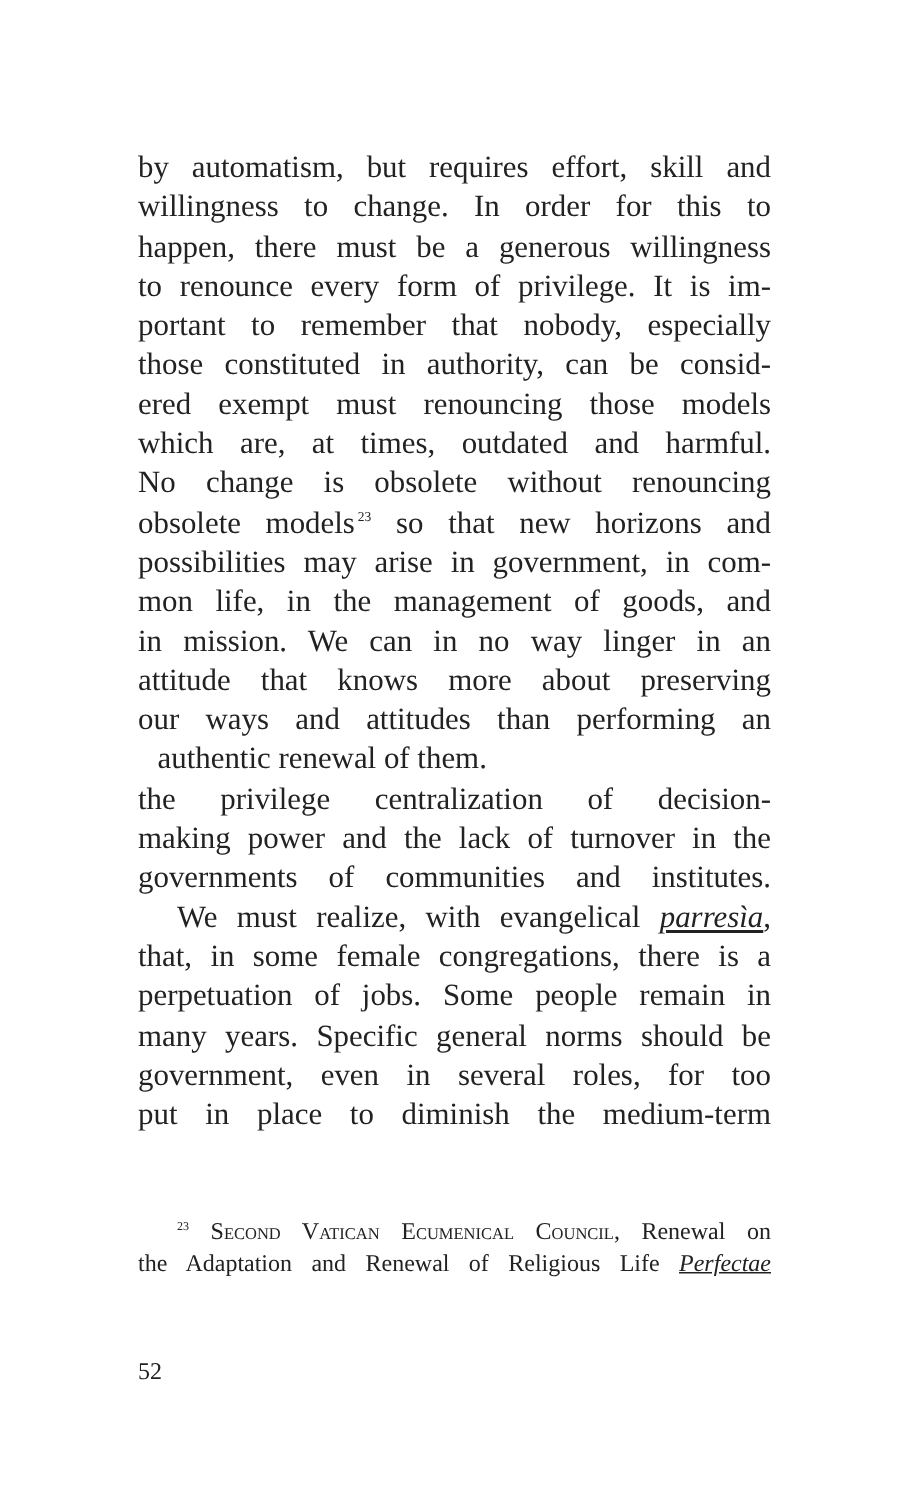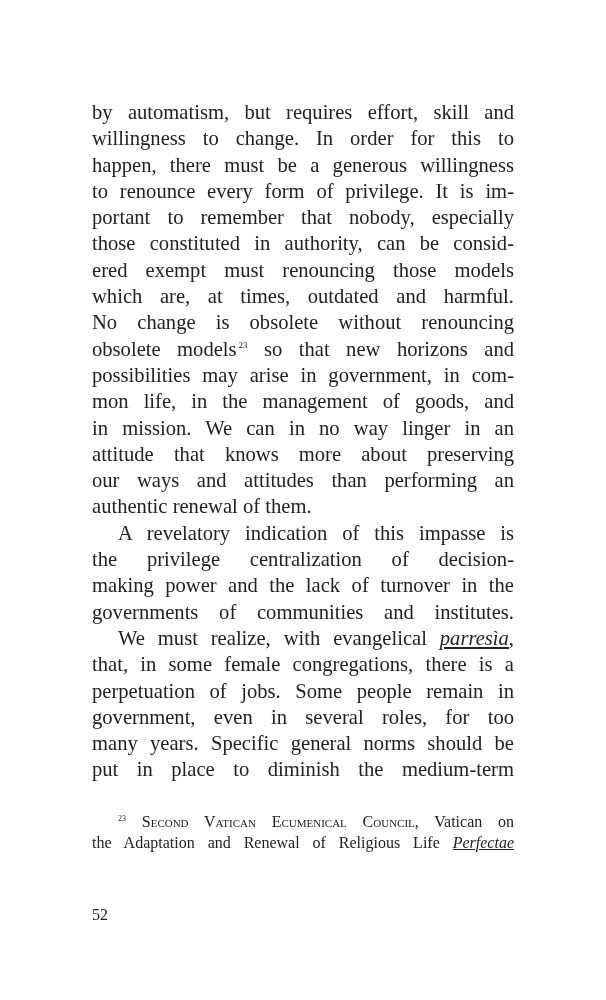--- a/index.html
+++ b/index.html
@@ -30,20 +30,21 @@
   .line {
     display: block;
     text-align: justify;
     text-align-last: justify;
     white-space: nowrap;
     height: 26.3px;
     overflow: visible;
   }
   .line.last {
     text-align-last: left;
+    margin-left: 13px;
   }
   .line.indent {
     text-indent: 26px;
   }
   sup.fnref {
     font-size: 9px;
     vertical-align: 8px;
     line-height: 0;
     margin-left: 2px;
   }
@@ -89,31 +90,30 @@
     <span class="line">ered exempt must renouncing those models</span>
     <span class="line">which are, at times, outdated and harmful.</span>
     <span class="line">No change is obsolete without renouncing</span>
     <span class="line"><span>obsolete models</span><sup class="fnref">23</sup><span> so that new horizons and</span></span>
     <span class="line">possibilities may arise in government, in com-</span>
     <span class="line">mon life, in the management of goods, and</span>
     <span class="line">in mission. We can in no way linger in an</span>
     <span class="line">attitude that knows more about preserving</span>
     <span class="line">our ways and attitudes than performing an</span>
     <span class="line last">authentic renewal of them.</span>
-    <span class="line indent">A revelatory indication of this impasse is</span>
     <span class="line">the privilege centralization of decision-</span>
     <span class="line">making power and the lack of turnover in the</span>
     <span class="line">governments of communities and institutes.</span>
     <span class="line indent"><span>We must realize, with evangelical </span><em>parresìa</em><span>,</span></span>
     <span class="line">that, in some female congregations, there is a</span>
     <span class="line">perpetuation of jobs. Some people remain in</span>
+    <span class="line">many years. Specific general norms should be</span>
     <span class="line">government, even in several roles, for too</span>
-    <span class="line">many years. Specific general norms should be</span>
     <span class="line">put in place to diminish the medium-term</span>
   </div>
 </div>
 
 <div class="footnote">
-  <span class="line indent"><sup>23</sup> <span class="smallcaps">Second Vatican Ecumenical Council</span><span>, Vatican on</span></span>
+  <span class="line indent"><sup>23</sup> <span class="smallcaps">Second Vatican Ecumenical Council</span><span>, Renewal on</span></span>
   <span class="line"><span>the Adaptation and Renewal of Religious Life </span><em>Perfectae</em></span>
 </div>
 
 <div class="page-number">52</div>
 
 </body></html>

